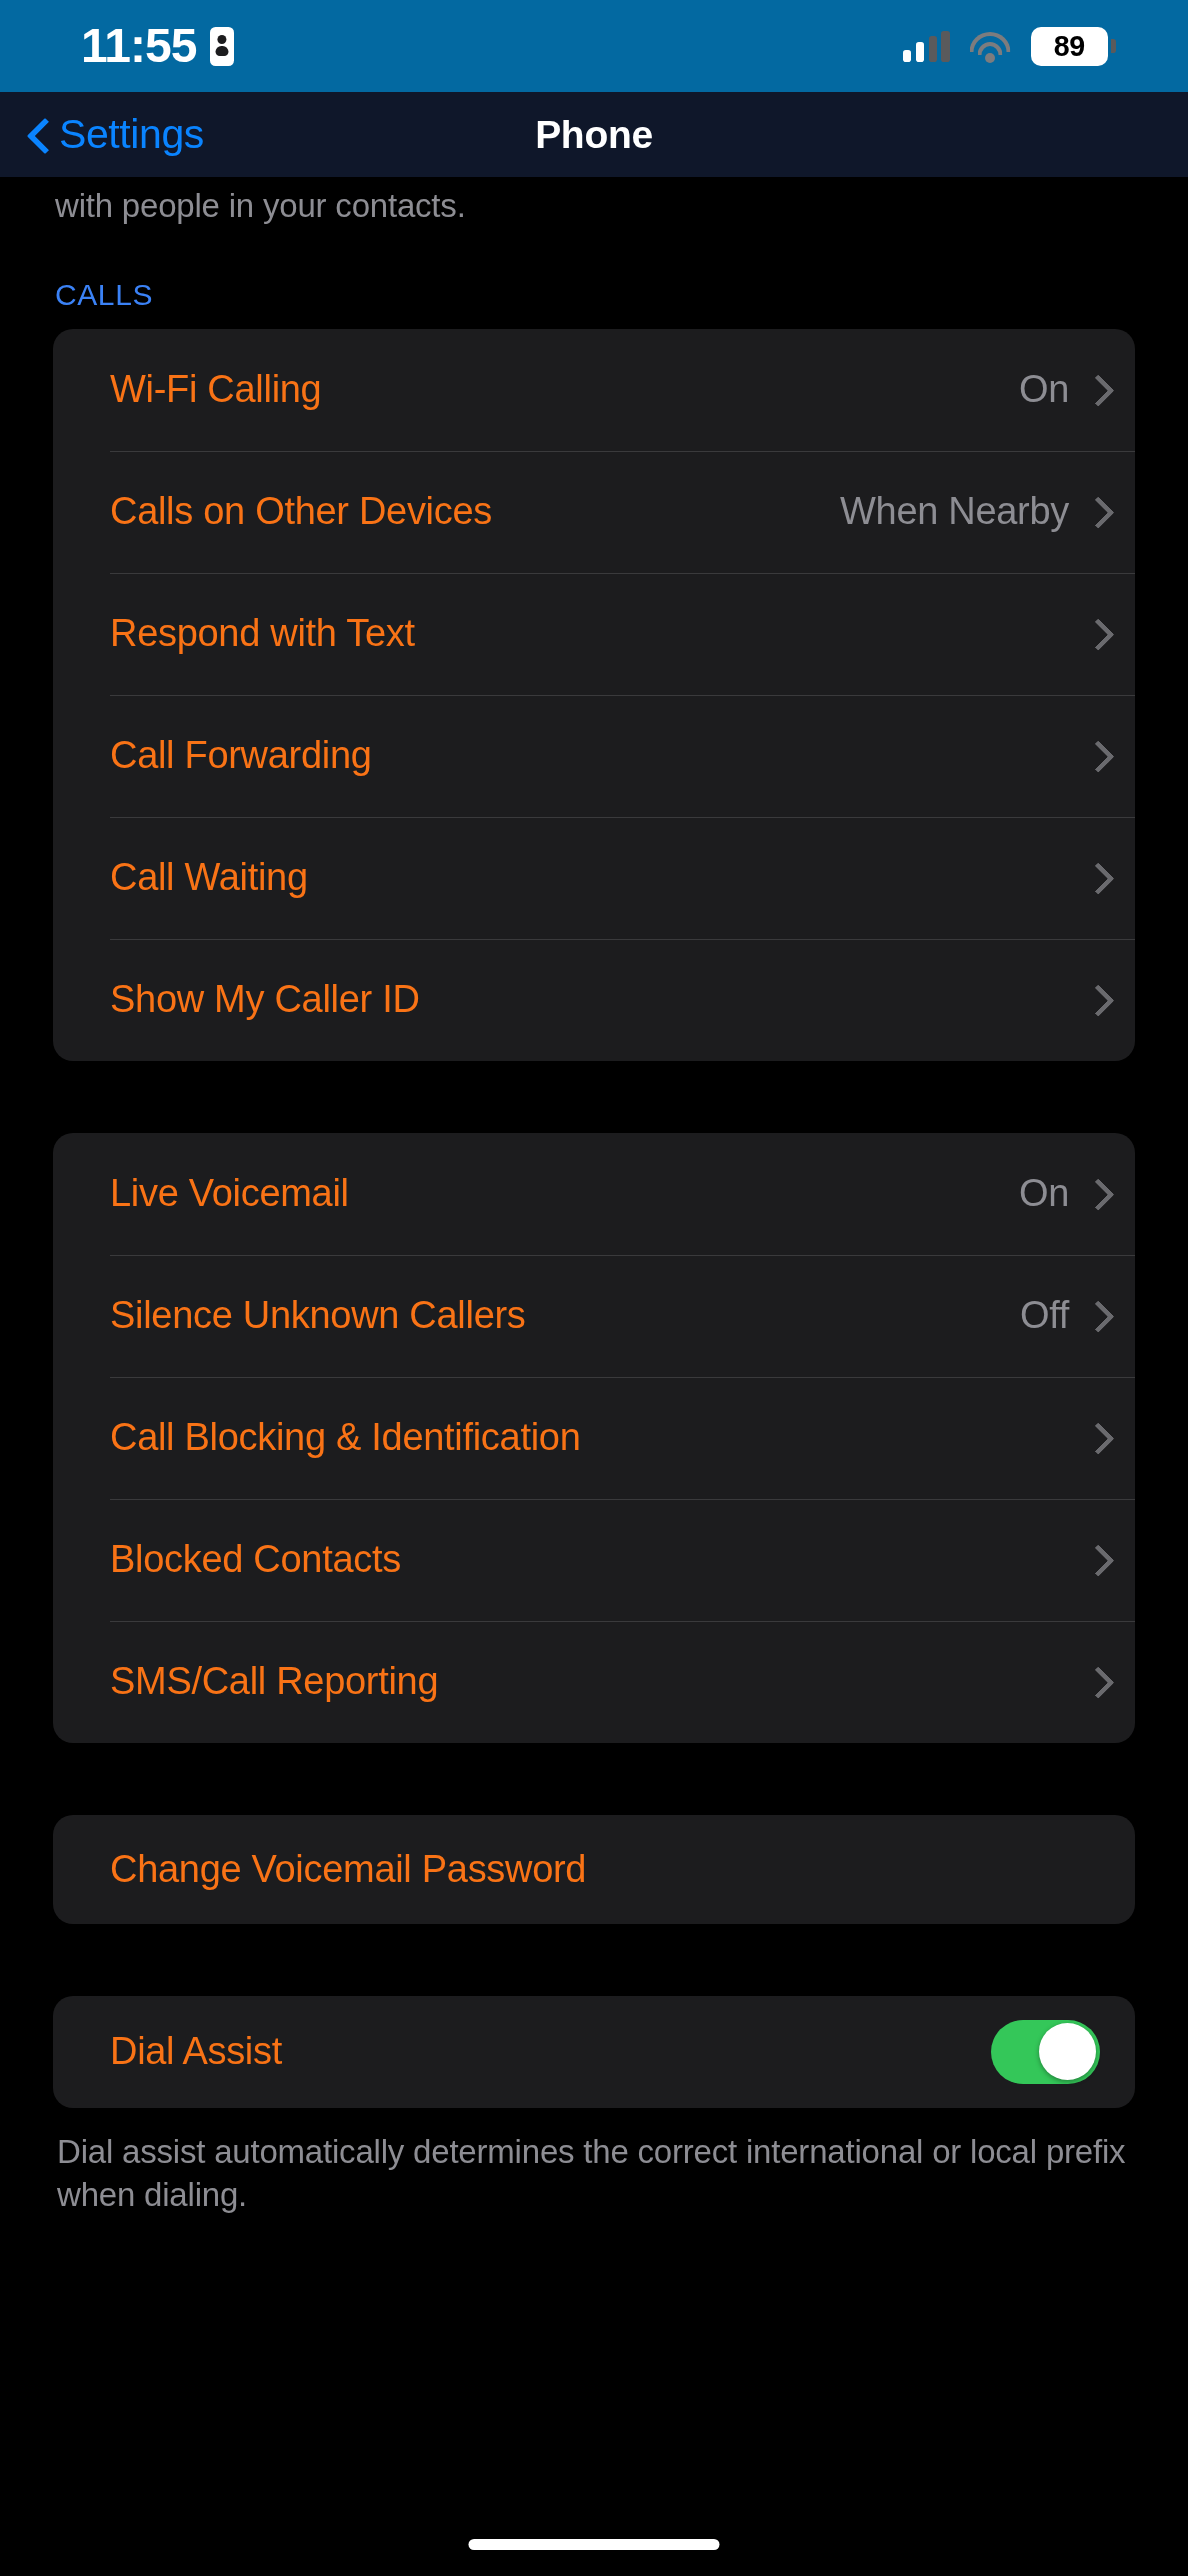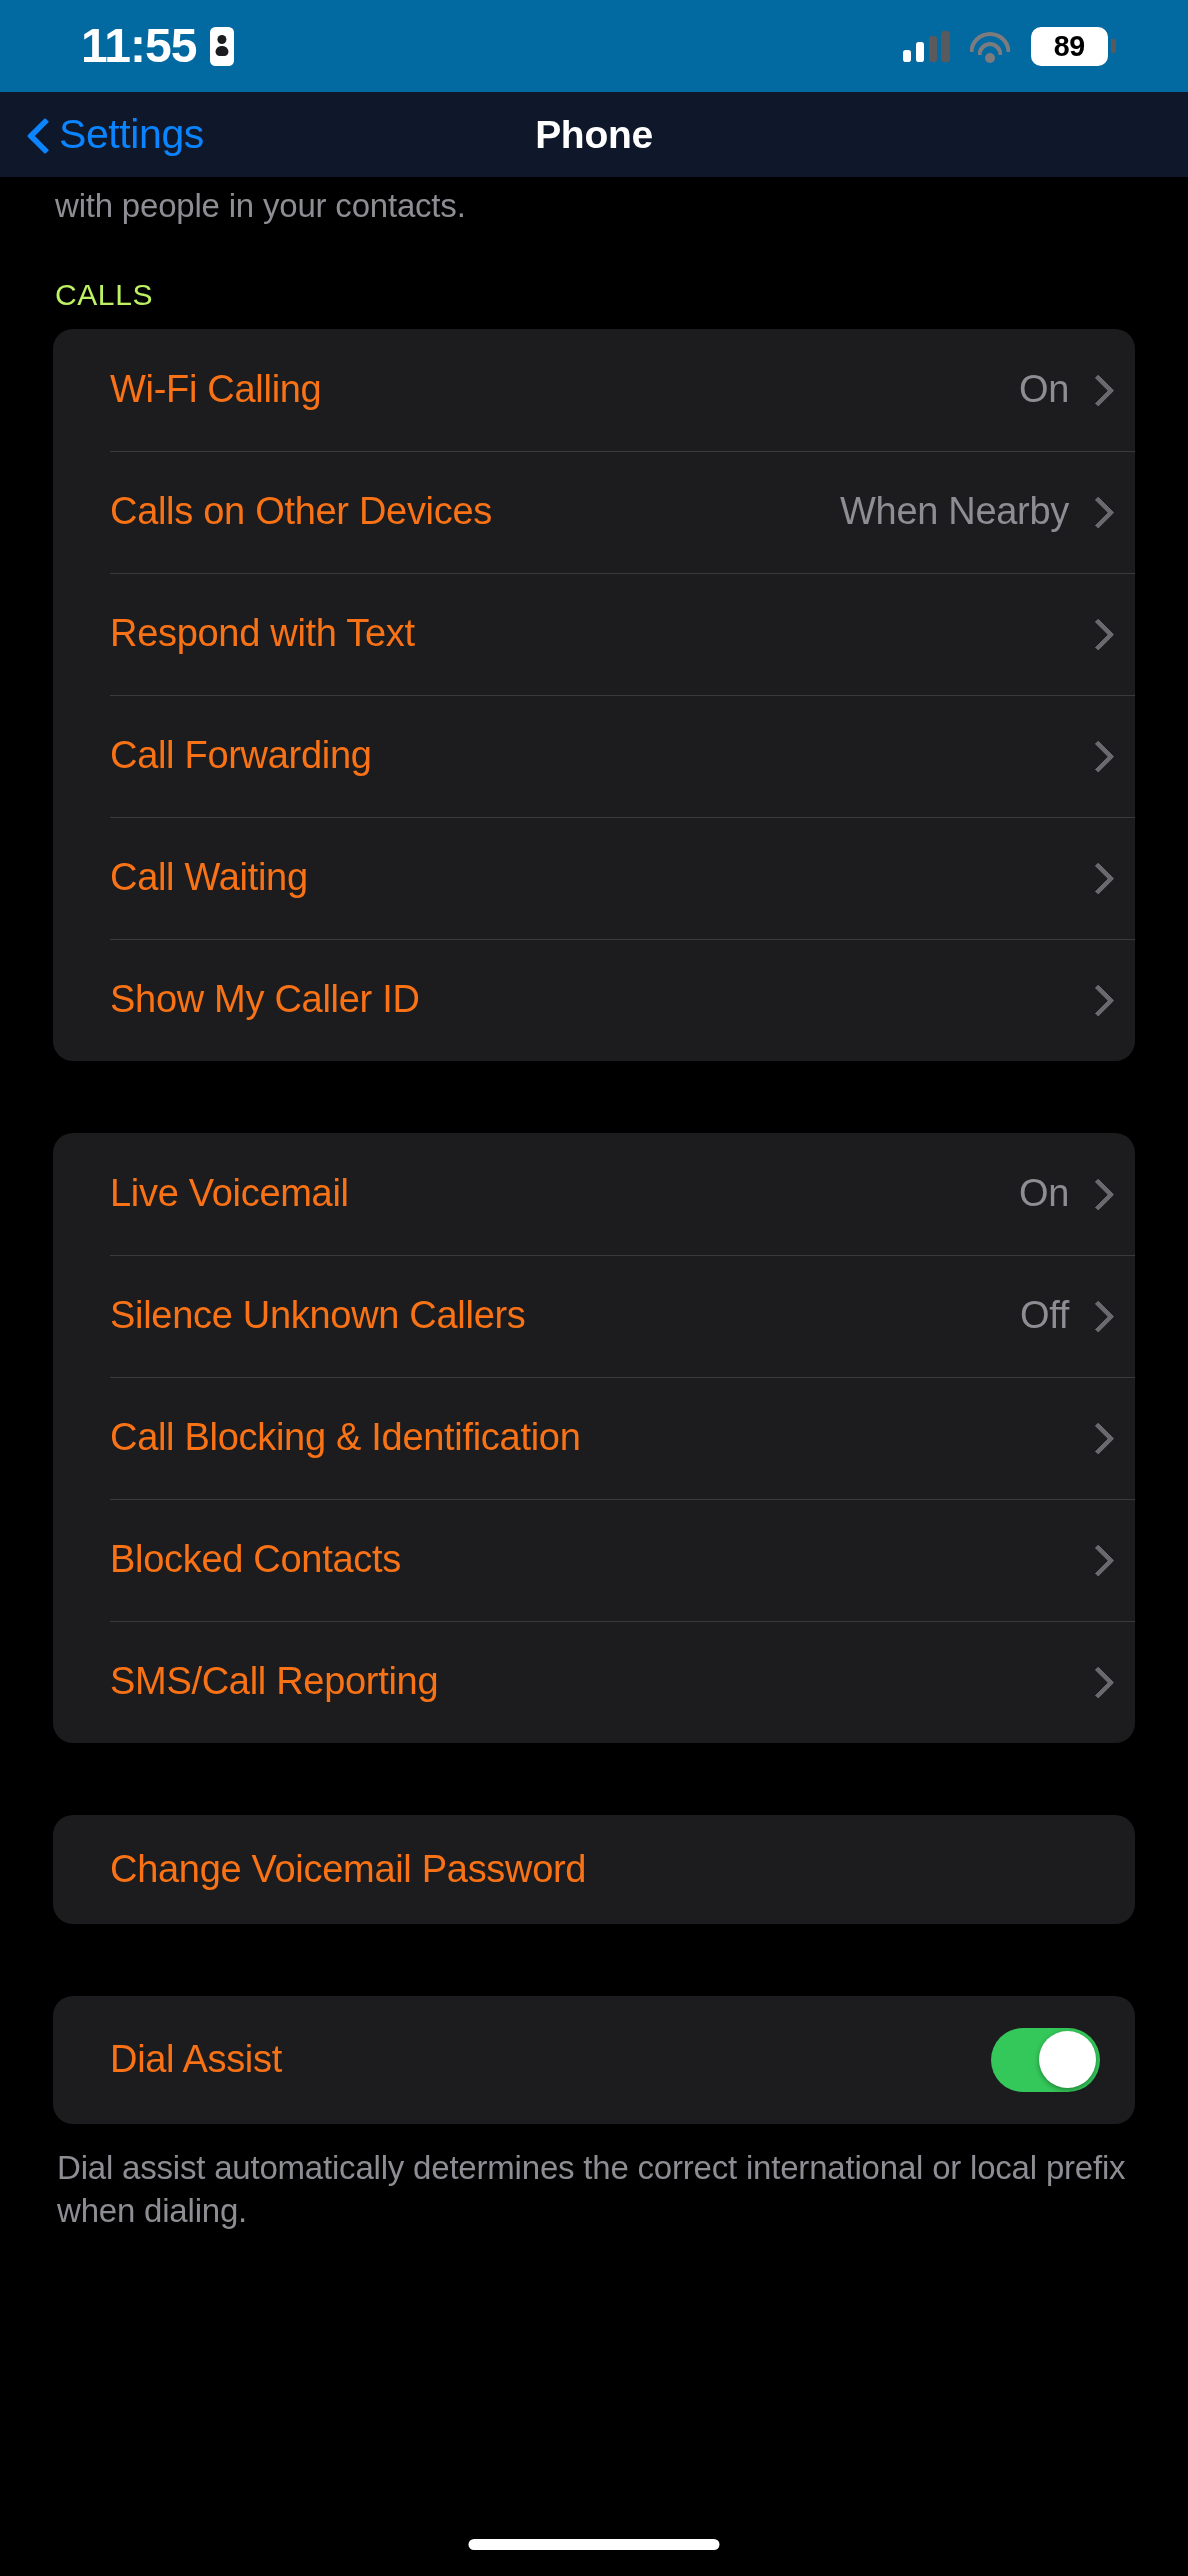--- a/index.html
+++ b/index.html
@@ -102,21 +102,21 @@
   
   .content {
     position:absolute; top:177px; left:0; width:1188px;
     bottom:0; background:#000;
   }
   .partial-footer {
     color:#8d8d93; font-size:33px; line-height:1.32;
     padding:7.4px 55px 0 55px; letter-spacing:-0.2px;
   }
   .group-header {
-    color:#bef264; font-size:30px; letter-spacing:0.6px;
+    color:#3b82f6; font-size:30px; letter-spacing:0.6px;
     padding:50px 55px 16.6px 55px; text-transform:uppercase;
   }
   .card {
     background:#1c1c1e; border-radius:20px;
     margin:0 53px; overflow:hidden;
   }
   .row {
     position:relative;
     display:flex; align-items:center; justify-content:space-between;
     height:122px; padding:0 31px 0 57px; cursor:pointer;
@@ -142,21 +142,21 @@
   }
 
   .action-row {
     display:flex; align-items:center;
     height:109px; padding:0 57px; cursor:pointer;
   }
   .action-label { color:#f97316; font-size:38px; letter-spacing:-0.3px; }
 
   .toggle-row {
     display:flex; align-items:center; justify-content:space-between;
-    height:128px; padding:0 35px 0 57px;
+    height:112px; padding:0 35px 0 57px;
   }
   .toggle {
     width:109px; height:64px; border-radius:32px;
     background:#34c759; position:relative; cursor:pointer; flex:none;
   }
   .toggle .knob {
     position:absolute; top:3.7px; right:3.7px;
     width:57px; height:57px; border-radius:50%;
     background:#fff;
     box-shadow:0 1.8px 5.5px rgba(0,0,0,.35);

